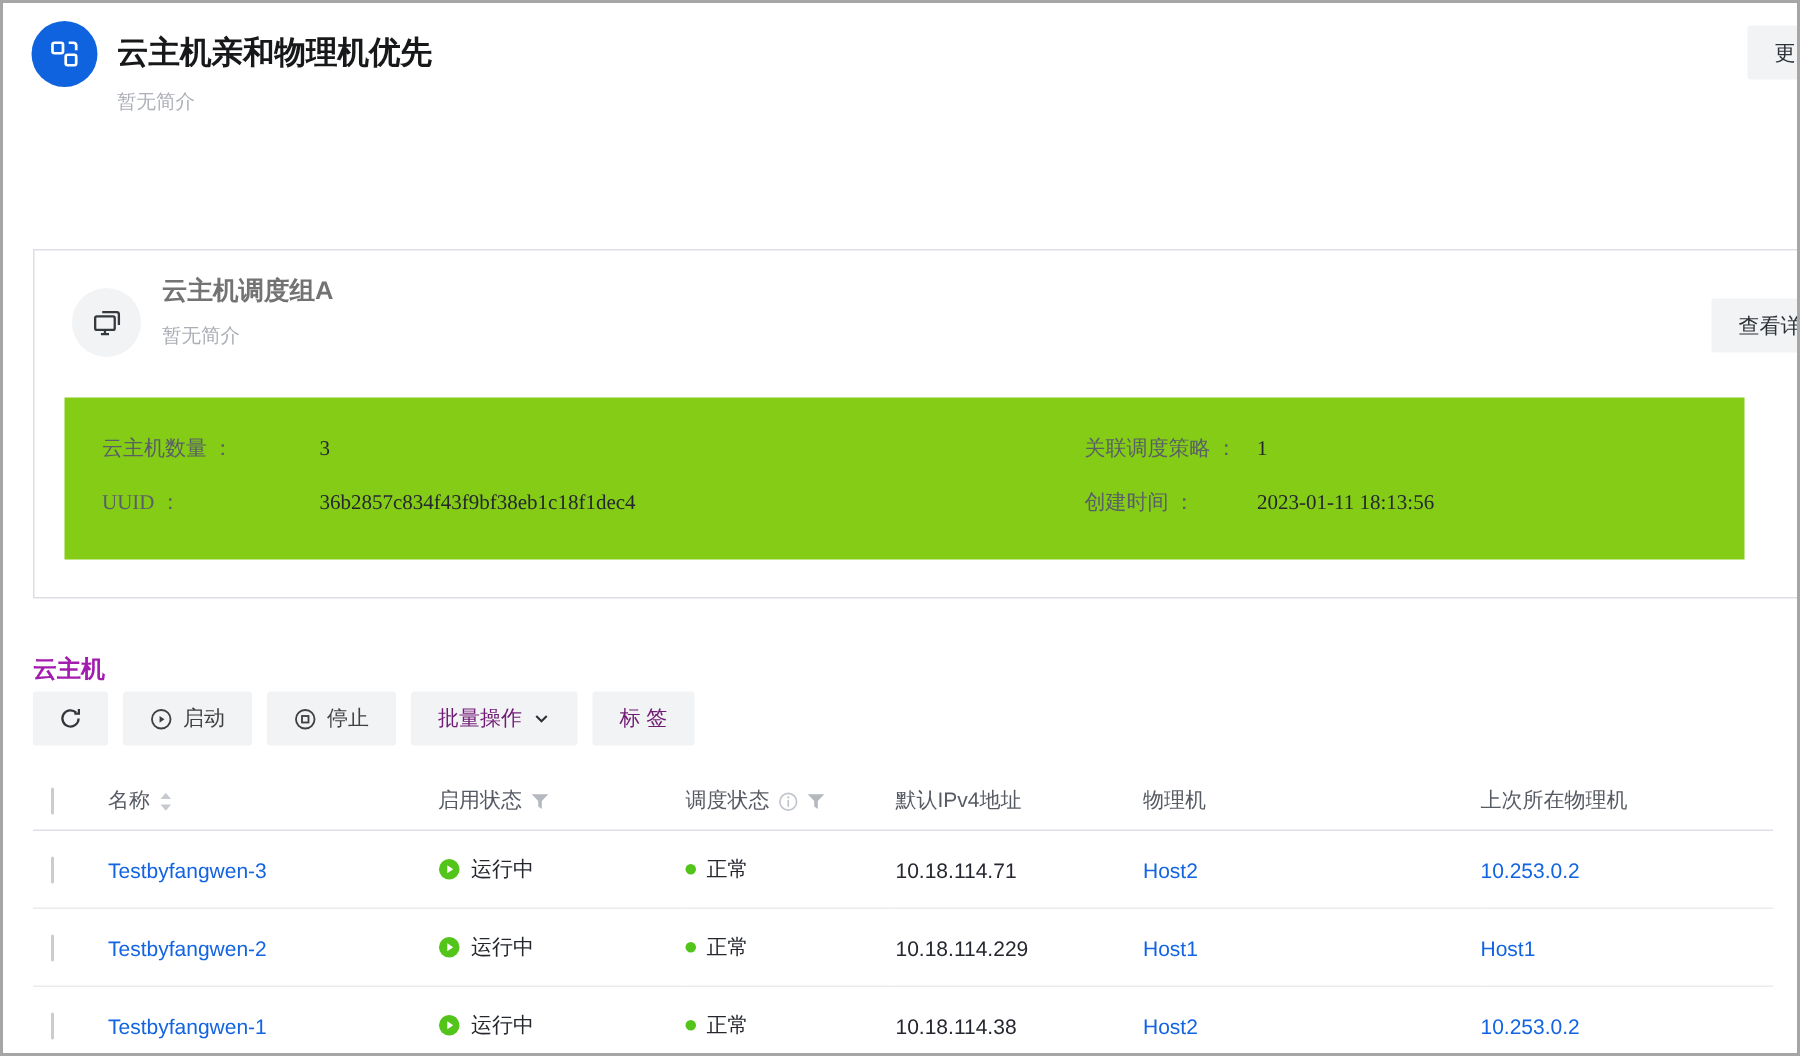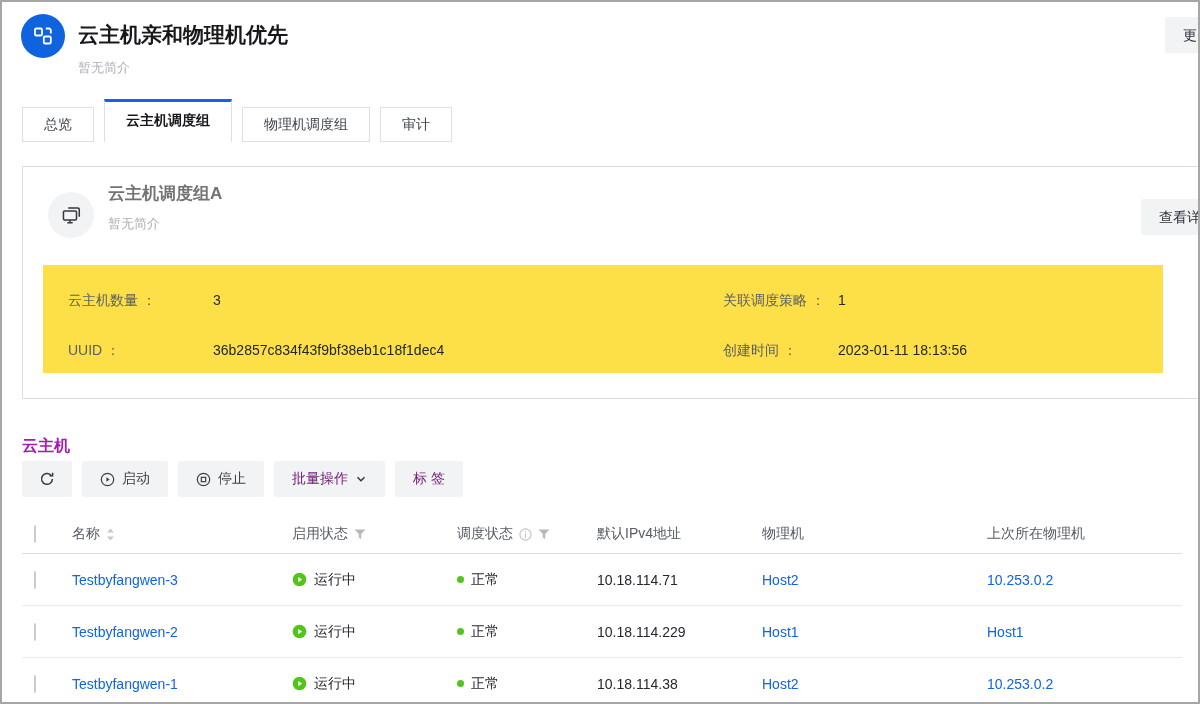--- a/index.html
+++ b/index.html
@@ -22,23 +22,23 @@
   .tab.active{height:43px;line-height:37px;border-top:3px solid #1264e2;border-bottom:none;
     font-weight:700;color:#17181a;}
   
   .card{position:absolute;left:20px;top:164px;width:1220px;height:231px;border:1px solid #dce0e5;background:#fff;}
   .card-avatar{position:absolute;left:25px;top:25px;width:46px;height:46px;border-radius:50%;
     background:#f2f3f5;display:flex;align-items:center;justify-content:center;}
   .card-title{position:absolute;left:85px;top:15px;font-size:17px;font-weight:700;color:#737373;}
   .card-subtitle{position:absolute;left:85px;top:48px;font-size:13px;color:#abaeb5;}
   .detail-btn{position:absolute;left:1118px;top:32px;height:36px;line-height:36px;padding:0 18px;
     background:#f2f3f5;font-size:14px;color:#2c3037;white-space:nowrap;border:none;border-radius:2px;cursor:pointer;}
-  .info-panel{position:absolute;left:20px;top:98px;width:1120px;height:108px;background:#fde047;
+  .info-panel{position:absolute;left:20px;top:98px;width:1120px;height:108px;background:#84cc16;
     box-sizing:border-box;padding:25px 0 0 25px;display:grid;grid-template-columns:145px 510px 115px auto;
-    row-gap:30px;align-content:start;font-size:14px;line-height:20px;}
+    row-gap:16px;align-content:start;font-size:14px;line-height:20px;font-family:Liberation Serif, serif;}
   .info-label{color:#595f66;}
   .info-value{color:#24272e;}
   
   .section-title{position:absolute;left:20px;top:434px;font-size:16px;font-weight:700;color:#a21caf;}
   .toolbar{position:absolute;left:20px;top:459px;display:flex;height:36px;}
   .tbtn{background:#f2f3f5;border:none;border-radius:2px;height:36px;display:flex;align-items:center;
     gap:7px;padding:0 18px;font-size:14px;color:#701a75;margin-right:10px;cursor:pointer;font-family:inherit;white-space:nowrap;}
   .tbtn.disabled{color:#404040;cursor:default;}
   .search-box{box-sizing:border-box;width:349px;height:36px;border:1px solid #d5d9de;border-radius:2px;
     background:#fff;display:flex;align-items:center;padding:0 12px;margin-right:12px;}
@@ -70,26 +70,20 @@
         <rect x="4" y="4.5" width="7" height="7" rx="1.3"></rect>
         <rect x="12.8" y="12.5" width="7" height="7" rx="1.3"></rect>
         <path d="M14.8 4.5h3.2a1.8 1.8 0 0 1 1.8 1.8v3.2"></path>
       </svg>
     </span>
   </div>
   <div class="page-title">云主机亲和物理机优先</div>
   <div class="page-subtitle">暂无简介</div>
   <button class="more-btn">更多操作</button>
 
-  <div class="tabs">
-    <div class="tab">总览</div>
-    <div class="tab active">云主机调度组</div>
-    <div class="tab">物理机调度组</div>
-    <div class="tab">审计</div>
-  </div>
 
   <div class="card">
     <div class="card-avatar">
       <span class="icon">
         <svg width="23" height="23" viewBox="0 0 24 24" fill="none" stroke="#35383d" stroke-width="1.6">
           <path d="M8.5 4.2h10a1.6 1.6 0 0 1 1.6 1.6v7.4"></path>
           <rect x="3.6" y="7.2" width="13.6" height="9.4" rx="1.2"></rect>
           <path d="M10.4 16.8v2.6M7.6 19.6h5.6"></path>
         </svg>
       </span>

